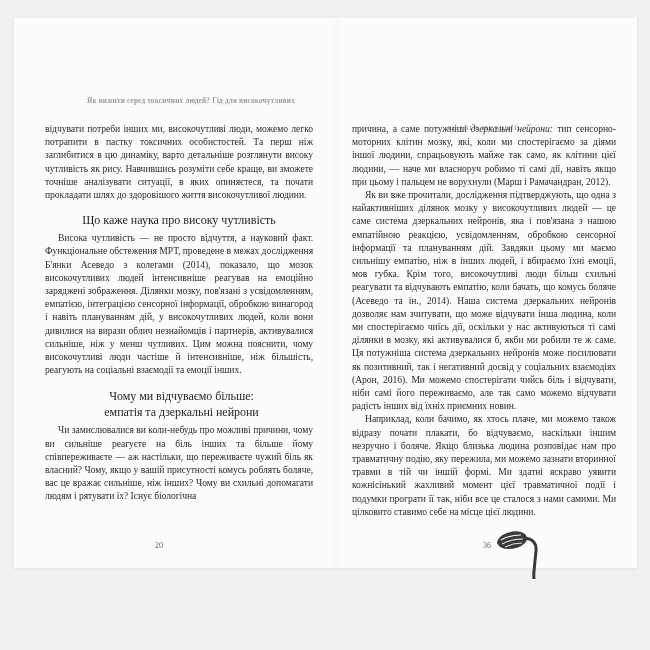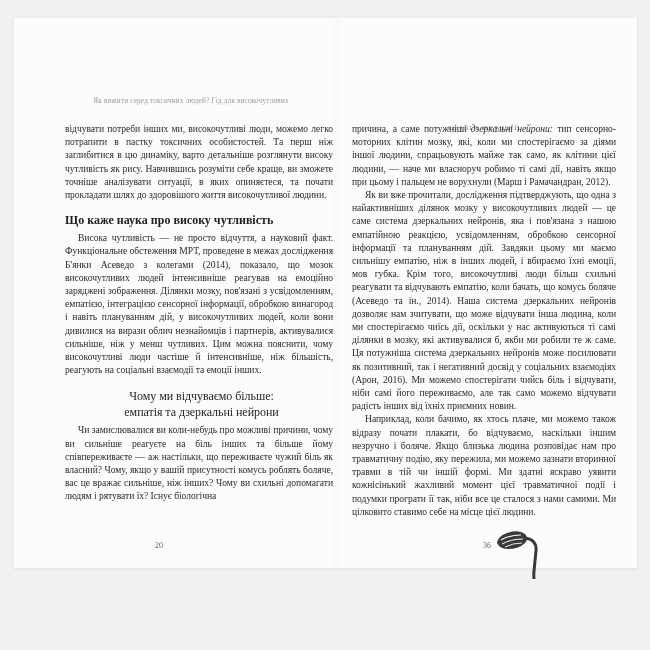--- a/index.html
+++ b/index.html
@@ -15,35 +15,35 @@
   }
   .gutter{
     position:absolute;left:318px;top:0;width:10px;height:100%;
     background:linear-gradient(90deg,rgba(0,0,0,0) 0%,rgba(0,0,0,0.02) 50%,rgba(0,0,0,0) 100%);
   }
   .running-head{
     position:absolute;top:79px;
     font-size:7.2px;color:#9a9a98;letter-spacing:0.2px;
     text-align:center;white-space:nowrap;
   }
-  .running-head.left{left:43px;width:268px;}
+  .running-head.left{left:43px;width:268px;font-weight:bold;}
   .running-head.right{left:338px;width:264px;letter-spacing:1.3px;font-size:7px;color:#8f8f8d;margin-top:27px;}
   .text-col{
     position:absolute;top:104px;
     font-size:9.6px;line-height:13.2px;color:#2d2b29;
     text-align:justify;letter-spacing:-0.05px;
     max-height:414px;overflow:hidden;
   }
-  .text-col.left{left:51px;width:268px;}
+  .text-col.left{left:31px;width:268px;}
   .text-col.right{left:338px;width:264px;}
   .text-col p{margin:0;}
   .text-col p.indent{text-indent:13px;}
   h2.section-heading{
     margin:12px 0 3px 0;font-size:12px;line-height:15px;
-    font-weight:bold;color:#1f1e1c;text-align:left;letter-spacing:0;
+    font-weight:normal;color:#1f1e1c;text-align:center;letter-spacing:0;
   }
   .subsection-heading{
     margin:13px 0 3px 0;padding-left:5px;
     font-size:12px;line-height:15.5px;font-weight:normal;color:#262523;
     text-align:center;
   }
   .subsection-heading span{display:block;}
   .page-number{
     position:absolute;top:523px;transform:translateX(-50%);
     font-size:8px;color:#636361;

